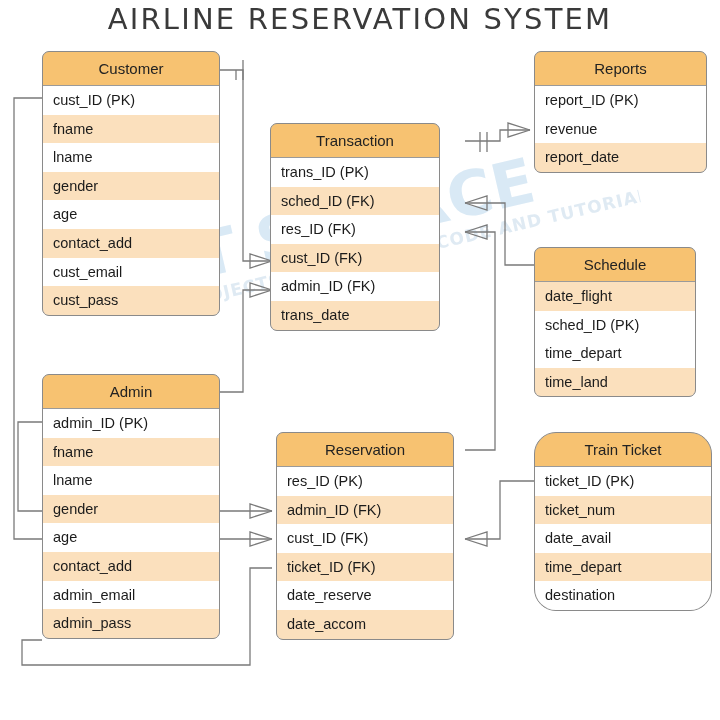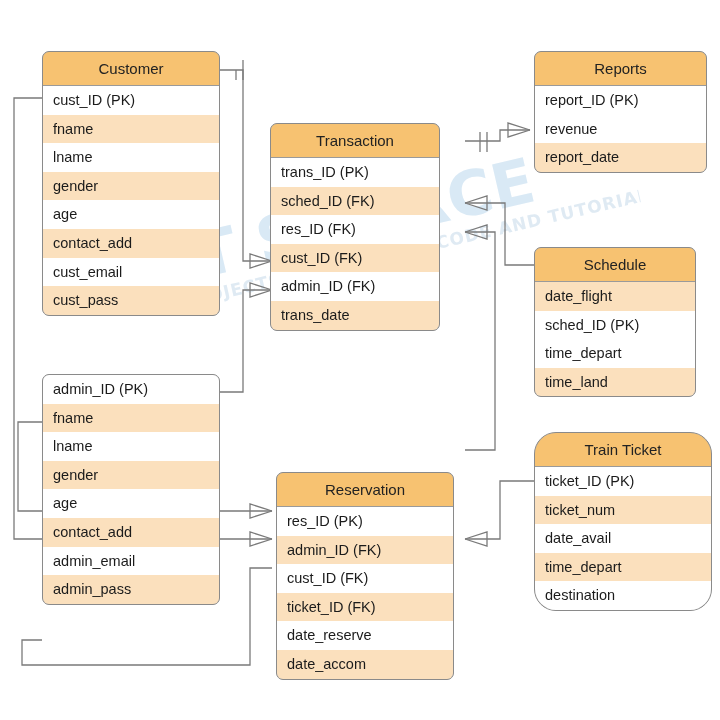--- a/index.html
+++ b/index.html
@@ -108,20 +108,21 @@
 </head>
 <body>
 
 <div id="canvas">
 
   <div class="watermark">
     <div>IT SOURCE</div>
     <div class="wm-sub">PROJECTS WITH SOURCE CODE AND TUTORIALS</div>
   </div>
 
+  <div class="title" id="title-top">AIRLINE RESERVATION SYSTEM</div>
 
   <svg class="links" viewBox="0 0 720 720">
 
     <polyline points="220,70 243,70 243,261 272,261"></polyline>
     <polyline points="272,261 250,254 250,268 272,261"></polyline>
     <line x1="243" y1="60" x2="243" y2="80"></line>
     <line x1="236" y1="70" x2="236" y2="80"></line>
 
     <polyline points="42,98 14,98 14,539 272,539"></polyline>
     <polyline points="272,539 250,532 250,546 272,539"></polyline>
@@ -180,31 +181,32 @@
 
   <div class="entity" style="left:534px; top:247px; width:162px;">
     <div class="ent-title">Schedule</div>
     <div class="attr alt">date_flight</div>
     <div class="attr">sched_ID (PK)</div>
     <div class="attr">time_depart</div>
     <div class="attr alt">time_land</div>
   </div>
 
   <div class="entity" style="left:42px; top:374px; width:178px;">
+    <div class="ent-title">Admin</div>
     <div class="attr">admin_ID (PK)</div>
     <div class="attr alt">fname</div>
     <div class="attr">lname</div>
     <div class="attr alt">gender</div>
     <div class="attr">age</div>
     <div class="attr alt">contact_add</div>
     <div class="attr">admin_email</div>
     <div class="attr alt">admin_pass</div>
   </div>
 
-  <div class="entity" style="left:276px; top:432px; width:178px;margin-top:40px;">
+  <div class="entity" style="left:276px; top:432px; width:178px;">
     <div class="ent-title">Reservation</div>
     <div class="attr">res_ID (PK)</div>
     <div class="attr alt">admin_ID (FK)</div>
     <div class="attr">cust_ID (FK)</div>
     <div class="attr alt">ticket_ID (FK)</div>
     <div class="attr">date_reserve</div>
     <div class="attr alt">date_accom</div>
   </div>
 
   <div class="entity" style="left:534px; top:432px; width:178px;border-radius:22px;">

